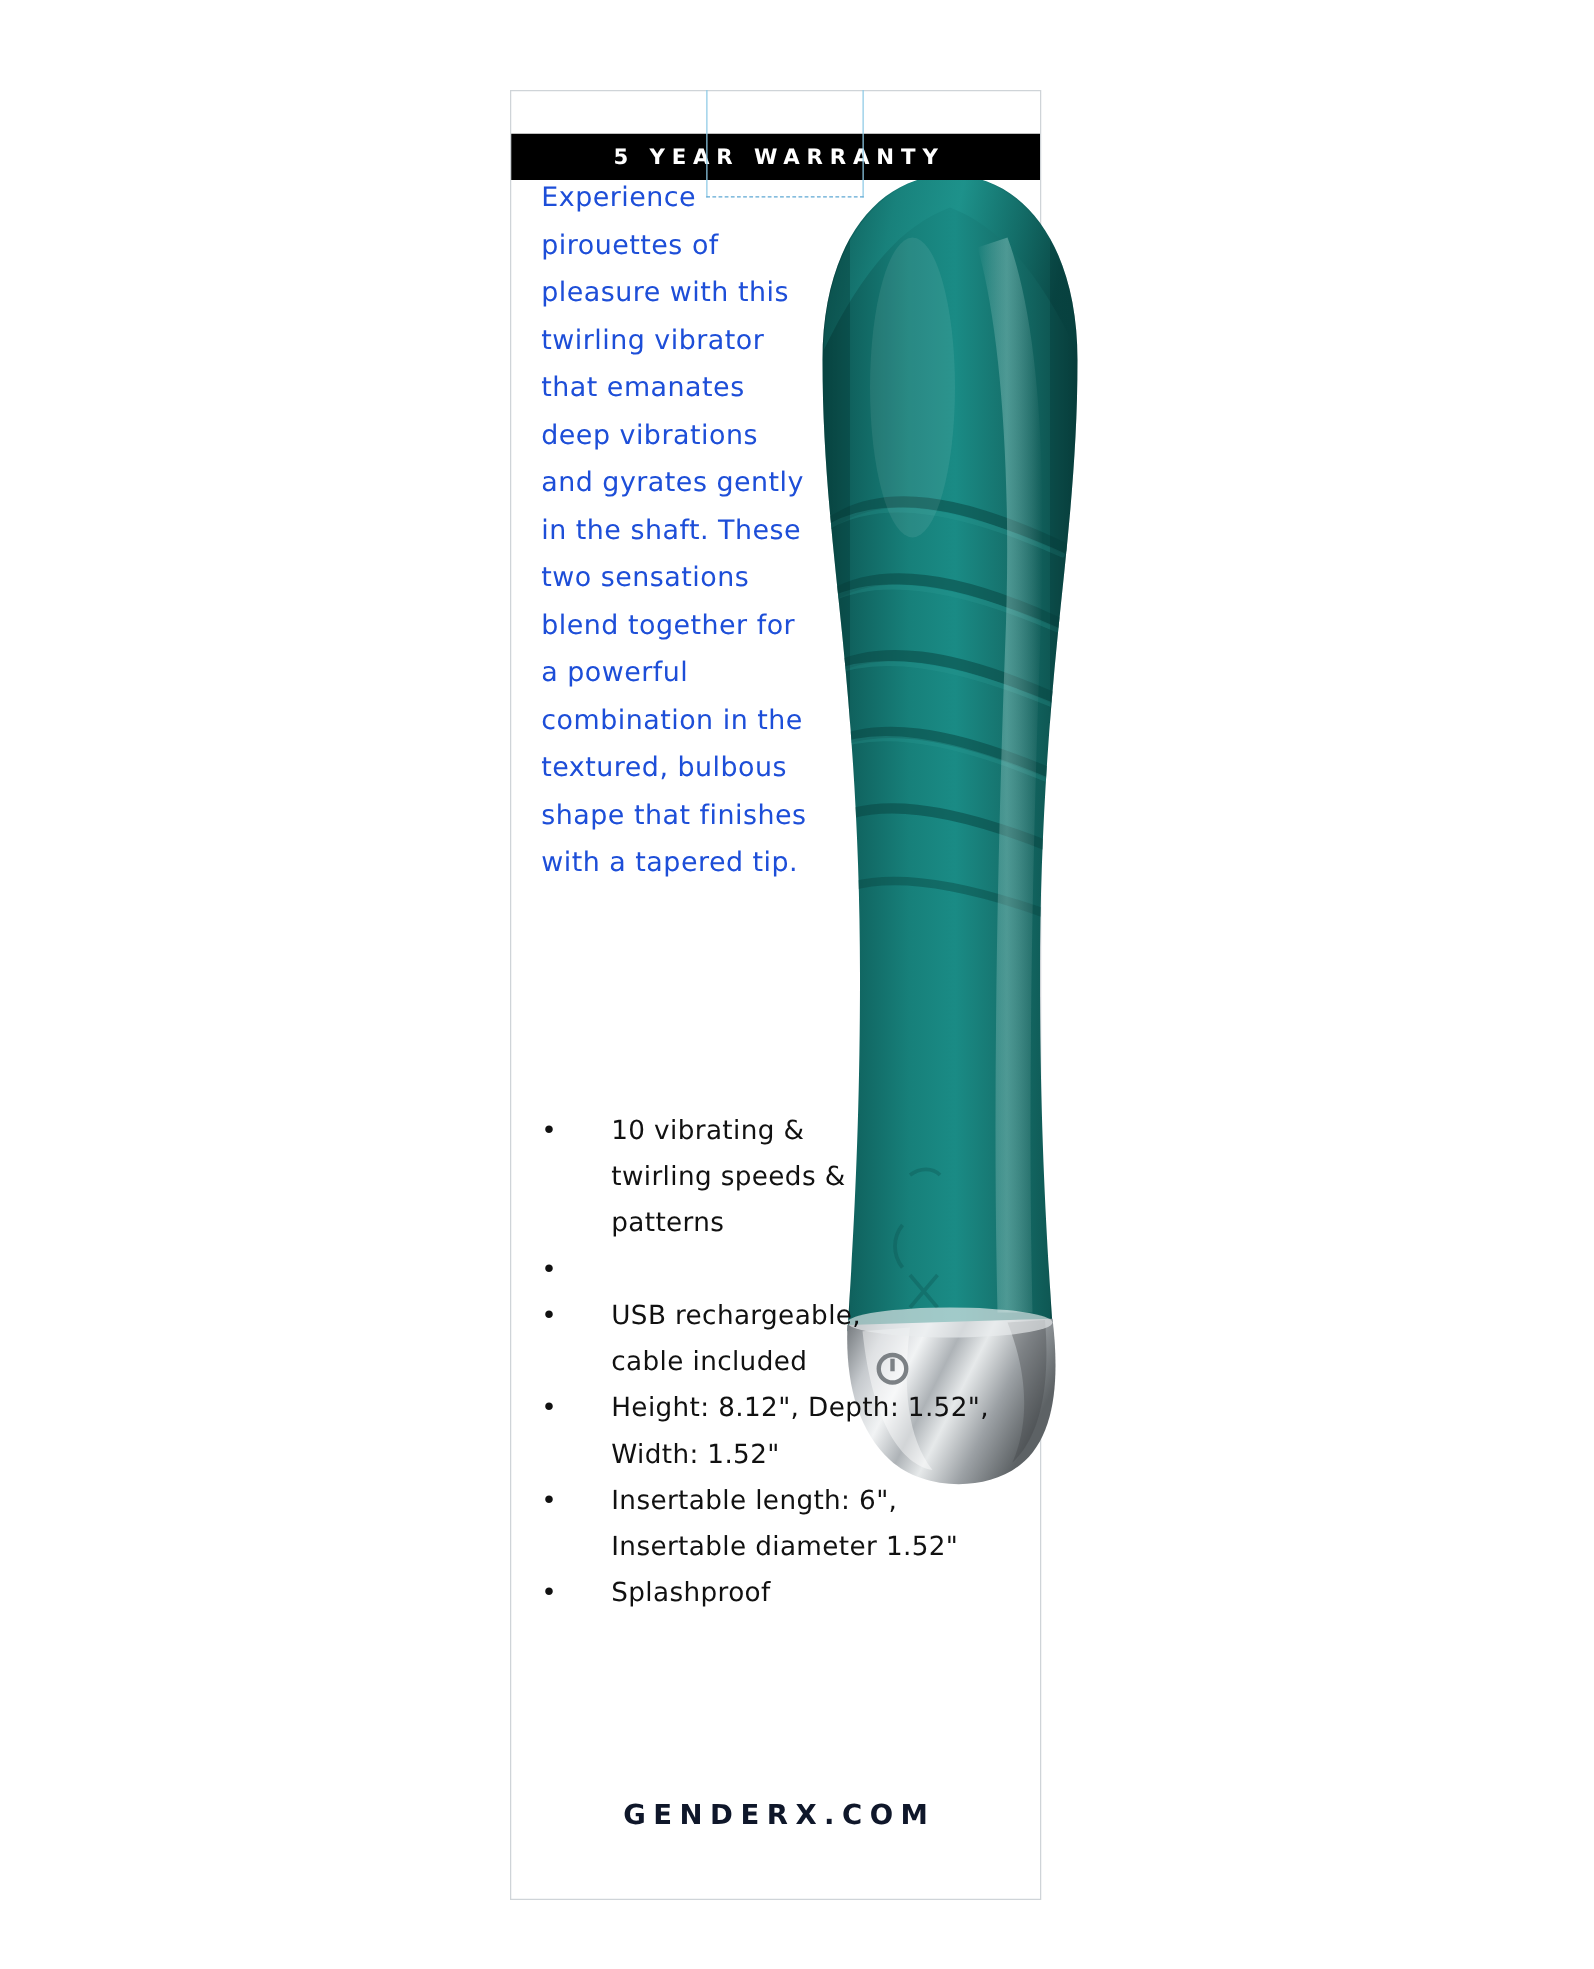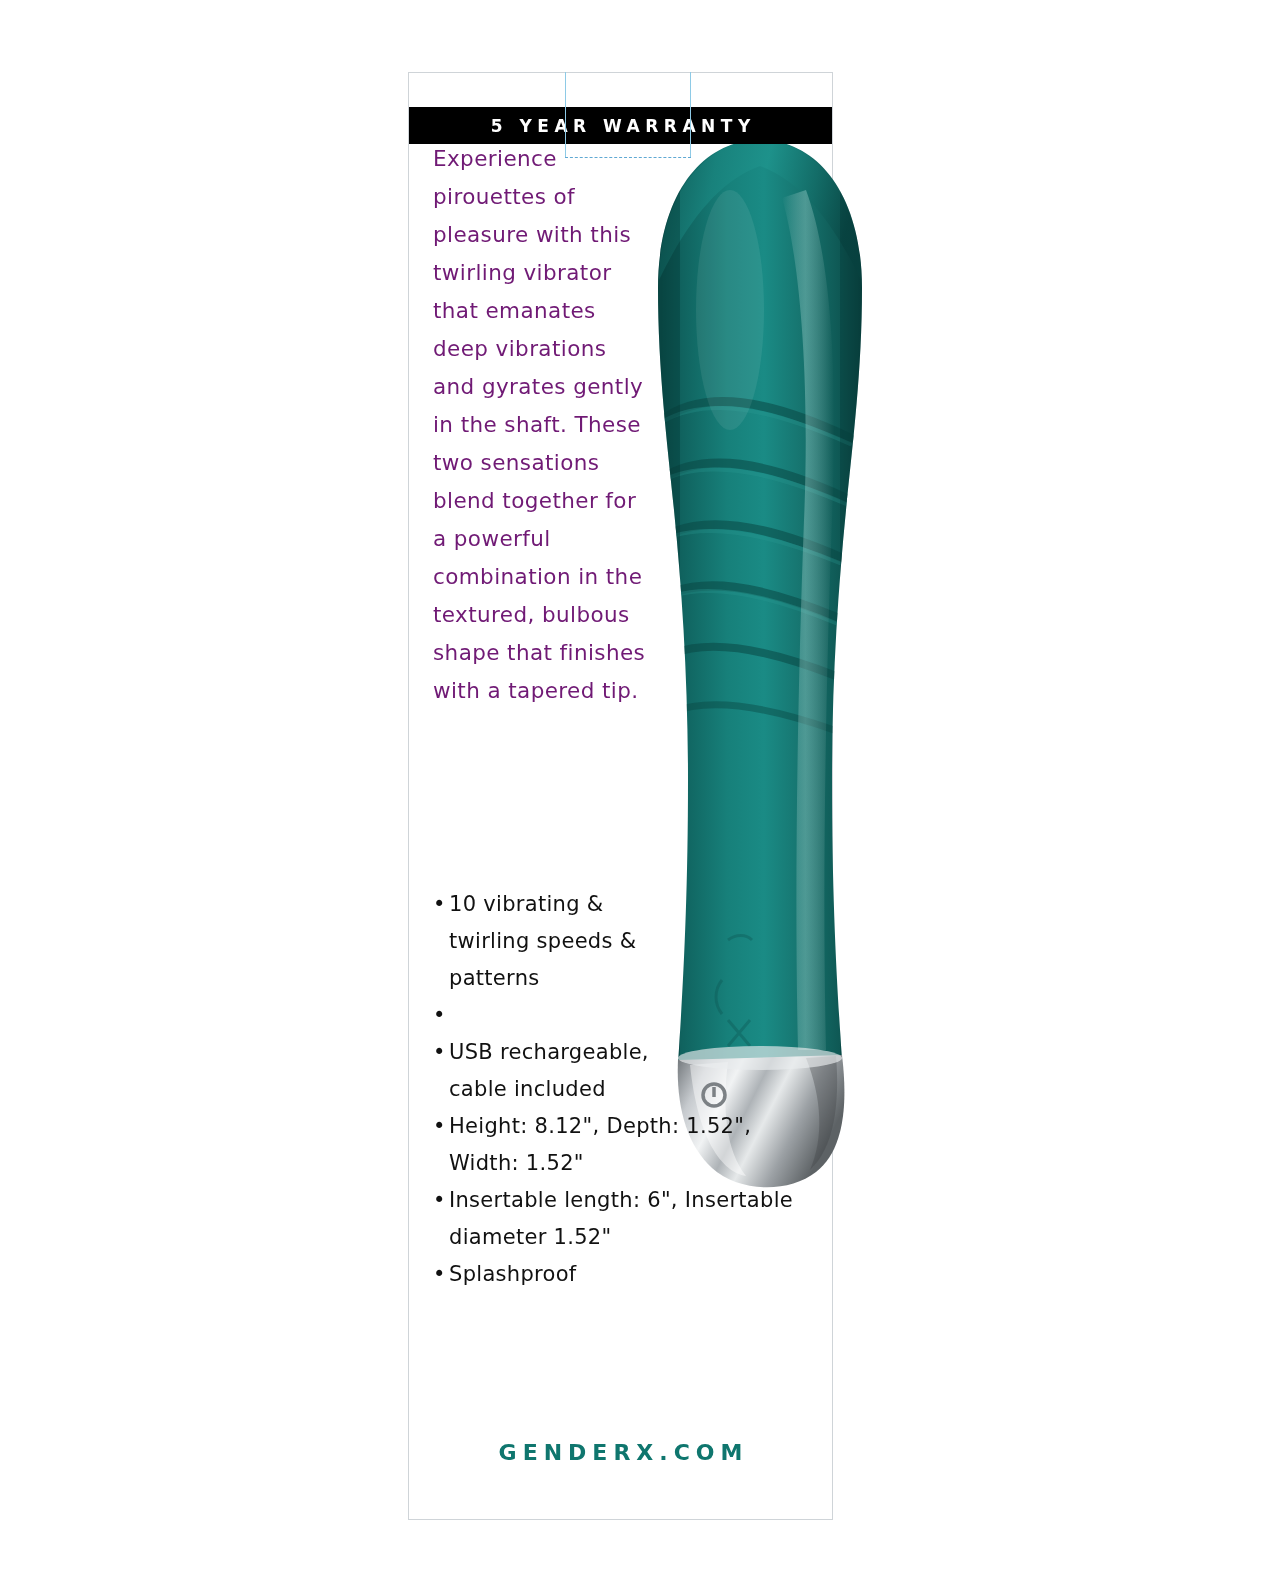--- a/index.html
+++ b/index.html
@@ -68,21 +68,21 @@
   
   .description {
     position: absolute;
     left: 433px;
     top: 140px;
     width: 222px;
     z-index: 3;
     font-family: "DejaVu Sans", sans-serif;
     font-size: 21.5px;
     line-height: 38px;
-    color: #701a75;
+    color: #1d4ed8;
     letter-spacing: 0.4px;
   }
 
   
   .features {
     position: absolute;
     left: 433px;
     top: 886px;
     width: 360px;
     z-index: 3;
@@ -99,38 +99,39 @@
   }
   .feature .dot {
     flex: 0 0 auto;
     width: 16px;
     line-height: 37px;
     font-size: 21px;
   }
   .feature .txt {
     flex: 1 1 auto;
     white-space: pre-line;
+    margin-left: 40px;
   }
   
   .feature.narrow .txt { max-width: 200px; }
 
   
   .footer-url {
     position: absolute;
     left: 409px;
     top: 1440px;
     width: 423px;
     text-align: center;
     z-index: 3;
     font-family: "DejaVu Sans", sans-serif;
     font-size: 22px;
     font-weight: 700;
     letter-spacing: 6px;
     text-indent: 6px;
-    color: #0f766e;
+    color: #0f172a;
   }
 
   
   .product {
     position: absolute;
     left: 610px;
     top: 120px;
     width: 300px;
     height: 1080px;
     z-index: 2;

